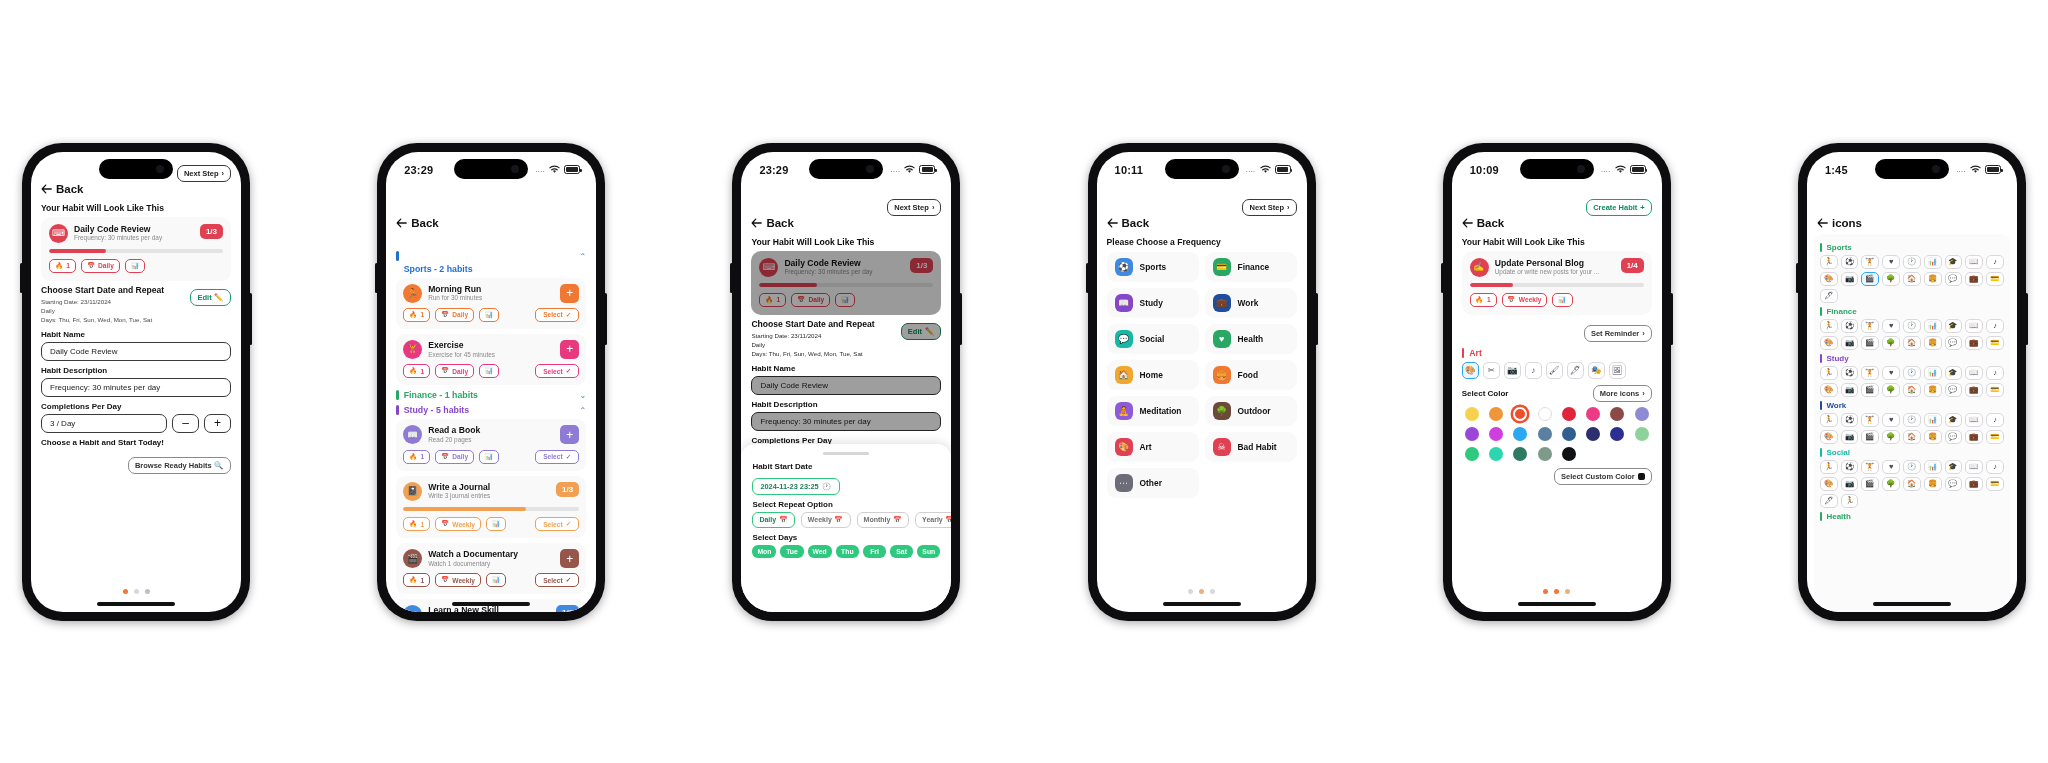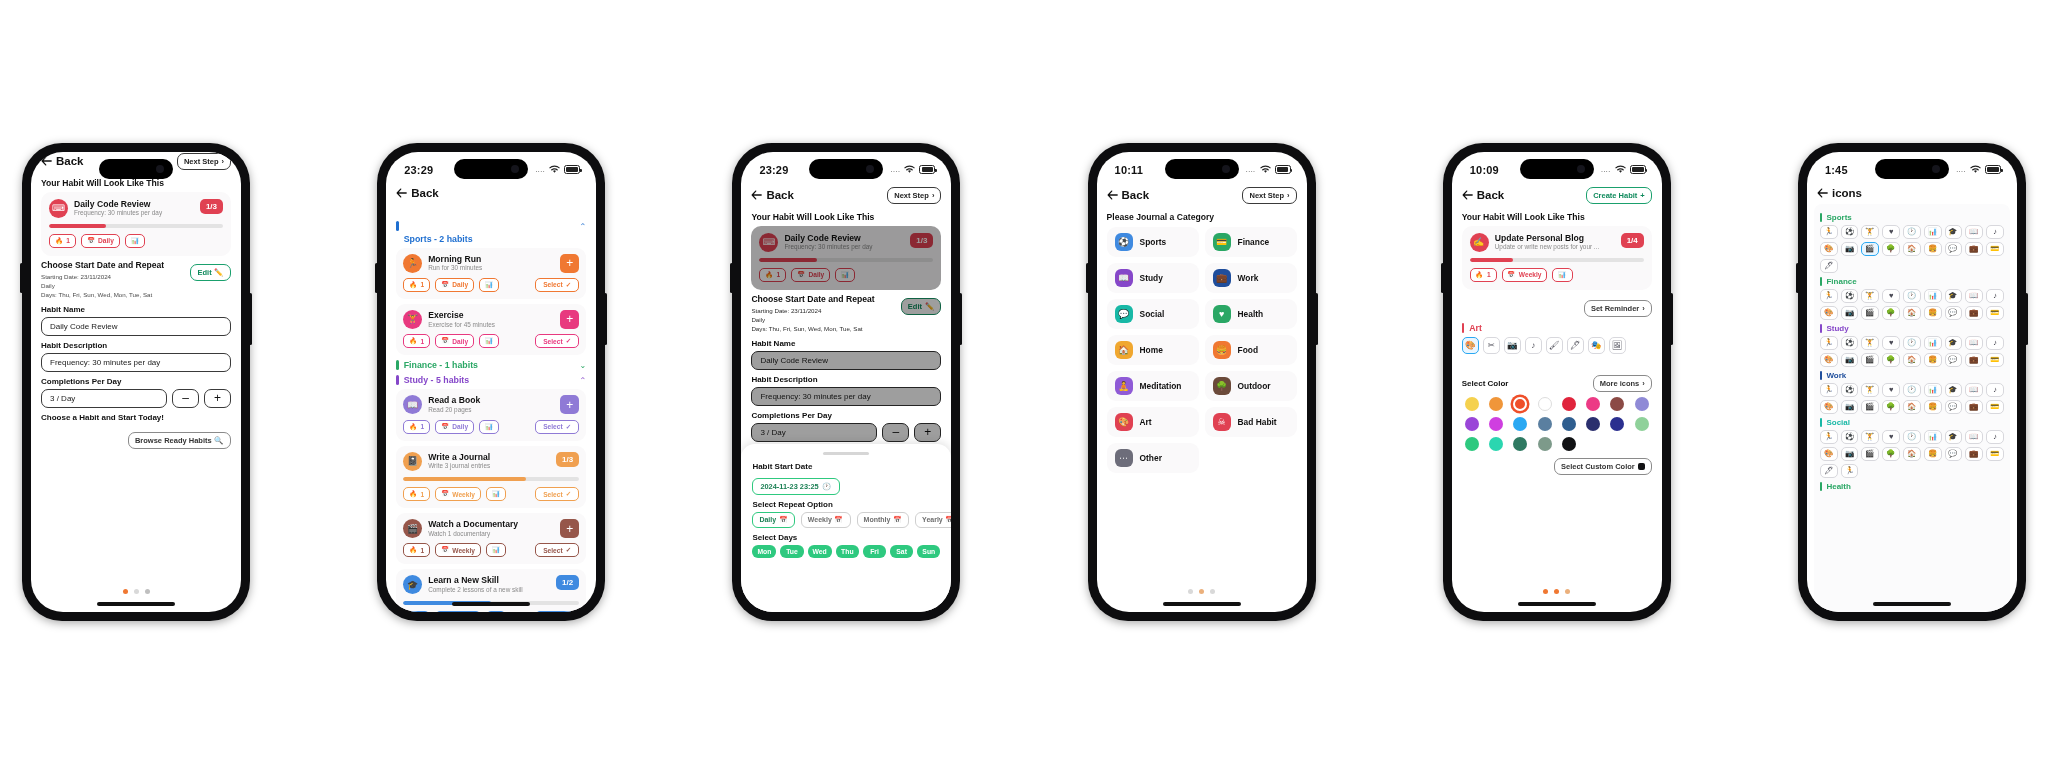--- a/index.html
+++ b/index.html
@@ -49,21 +49,21 @@
   .sb-right { display: flex; align-items: center; gap: 4px; }
   .sb-dots { font-size: 7px; color: #333; letter-spacing: .5px; }
   .wifi { width: 11px; height: 9px; position: relative; }
   .wifi svg { display:block; }
   .batt { width: 16px; height: 9px; border: 1px solid #222; border-radius: 2.5px; position: relative; }
   .batt::before { content:""; position:absolute; inset:1.2px; background:#222; border-radius:1px; }
   .batt::after { content:""; position:absolute; right:-2.6px; top:2.6px; width:1.6px;height:3.4px;background:#222;border-radius:0 1px 1px 0;}
 
   
   .navbar { display:flex; align-items:center; justify-content:space-between; padding: 1px 10px 5px 10px; flex:0 0 auto;}
-  .back { display:flex; align-items:center; gap:4px; font-size:11.5px; font-weight:700; color:#111; }
+  .back { display:flex; align-items:center; gap:4px; font-size:11.5px; font-weight:700; color:#111;margin-top:30px; }
   .back svg { display:block; }
   .pillbtn {
     border:1px solid #3a3a3a; border-radius:7px; padding:3px 6px; font-size:7.5px; font-weight:600;
     color:#222; display:flex; align-items:center; gap:3px; background:#fff; white-space:nowrap;
   }
   .pillbtn.green { border-color:#1aa06d; color:#0f8a5c; }
   .pillbtn.gray { border-color:#8a8a8a; color:#333; }
 
   .body { flex:1 1 auto; overflow:hidden; padding: 0 10px; position:relative;}
   .sectitle { font-size:8.6px; font-weight:700; color:#111; margin: 3px 0 4px; }
@@ -623,21 +623,21 @@
               </svg>
             </span>
             <span>Back</span>
           </div>
           <div class="pillbtn">
             <span>Next Step</span>
             <span class="">›</span>
           </div>
         </div>
         <div class="body">
-          <div class="sectitle">Please Journal a Category</div>
+          <div class="sectitle">Please Choose a Frequency</div>
           <div class="catgrid">
             <div class="catcell">
               <div class="catico" style="background: rgb(63, 138, 224);">
                 <span class="">⚽</span>
               </div>
               <div class="catlbl">Sports</div>
             </div>
             <div class="catcell">
               <div class="catico" style="background: rgb(42, 167, 101);">
                 <span class="">💳</span>
@@ -812,21 +812,21 @@
             <div class="iconbox">
               <span class="">🖊</span>
             </div>
             <div class="iconbox">
               <span class="">🎭</span>
             </div>
             <div class="iconbox">
               <span class="">🖼</span>
             </div>
           </div>
-          <div class="row" style="justify-content: space-between; margin-top: 21px;">
+          <div class="row" style="justify-content: space-between; margin-top: 6px;">
             <div class="smalllabel" style="margin: 0px;">Select Color</div>
             <div class="pillbtn gray">
               <span>More icons</span>
               <span class="">›</span>
             </div>
           </div>
           <div class="colorgrid">
             <div class="swatch" style="background: rgb(245, 209, 78);"></div>
             <div class="swatch" style="background: rgb(240, 150, 58);"></div>
             <div class="swatch sel" style="background: rgb(239, 79, 42); color: rgb(239, 79, 42);"></div>

